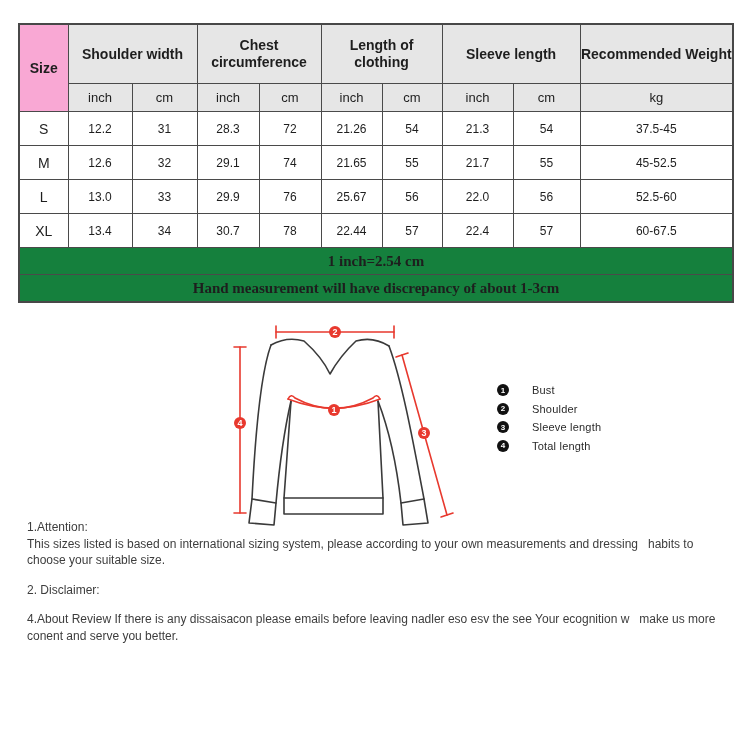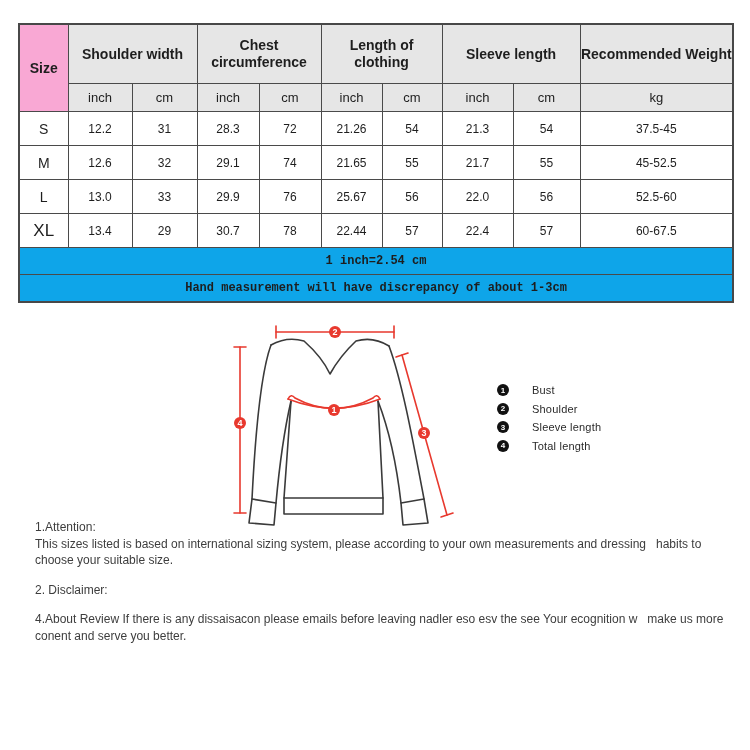--- a/index.html
+++ b/index.html
@@ -9,36 +9,36 @@
   
   .size-table{position:absolute;left:18px;top:23px;width:714px;border-collapse:collapse;
               table-layout:fixed;border:2px solid #484848;}
   .size-table td,.size-table th{border:1px solid #4a4a4a;text-align:center;vertical-align:middle;
               padding:0;overflow:hidden;}
   .size-table .hdr{background:#e6e6e6;font-weight:bold;font-size:14px;height:58px;line-height:17px;}
   .size-table .sub{background:#e6e6e6;font-weight:normal;font-size:13px;height:27px;color:#222;margin-left:17px;}
   .size-table .size-col{background:#f9a8d4;font-weight:bold;font-size:14px;}
   .size-table .data{height:33px;font-size:12px;background:#ffffff;}
   .size-table .size-cell{font-size:14px;}
-  .size-table .note-row{height:26px;font-family:Liberation Mono, monospace;font-weight:bold;
-              font-size:12px;background:#0ea5e9;}
+  .size-table .note-row{height:26px;font-family:Liberation Serif, serif;font-weight:bold;
+              font-size:15px;background:#15803d;}
 
   
   .sweater-svg{position:absolute;left:216px;top:311px;}
   .legend{position:absolute;left:497px;top:381px;}
   .legend-item{display:flex;align-items:center;height:18.5px;}
   .legend-badge{display:inline-flex;align-items:center;justify-content:center;
                 width:12px;height:12px;border-radius:50%;background:#111;color:#fff;
                 font-size:8px;font-weight:bold;margin-right:7px;flex:0 0 auto;}
   .legend-label{font-size:11px;color:#2a2a2a;letter-spacing:.2px;padding-left:16px;}
 
   
   .notes{position:absolute;left:27px;top:519px;width:708px;font-size:12px;
          line-height:16.5px;color:#3d3d3d;}
-  .note-section{margin:0 0 13px 8px;}
+  .note-section{margin:0 0 13px 0;}
   .note-title,.note-body{white-space:pre-wrap;}
 </style>
 </head>
 <body>
 
 <div class="page">
 
   <table class="size-table">
     <colgroup>
       <col style="width:49px">
@@ -103,23 +103,23 @@
         <td class="data">33</td>
         <td class="data">29.9</td>
         <td class="data">76</td>
         <td class="data">25.67</td>
         <td class="data">56</td>
         <td class="data">22.0</td>
         <td class="data">56</td>
         <td class="data">52.5-60</td>
       </tr>
       <tr>
-        <td class="data" style="font-size:17px">XL</td>
+        <td class="data" style="font-size:14px">XL</td>
         <td class="data">13.4</td>
-        <td class="data">29</td>
+        <td class="data">34</td>
         <td class="data">30.7</td>
         <td class="data">78</td>
         <td class="data">22.44</td>
         <td class="data">57</td>
         <td class="data">22.4</td>
         <td class="data">57</td>
         <td class="data">60-67.5</td>
       </tr>
 
       <tr>

